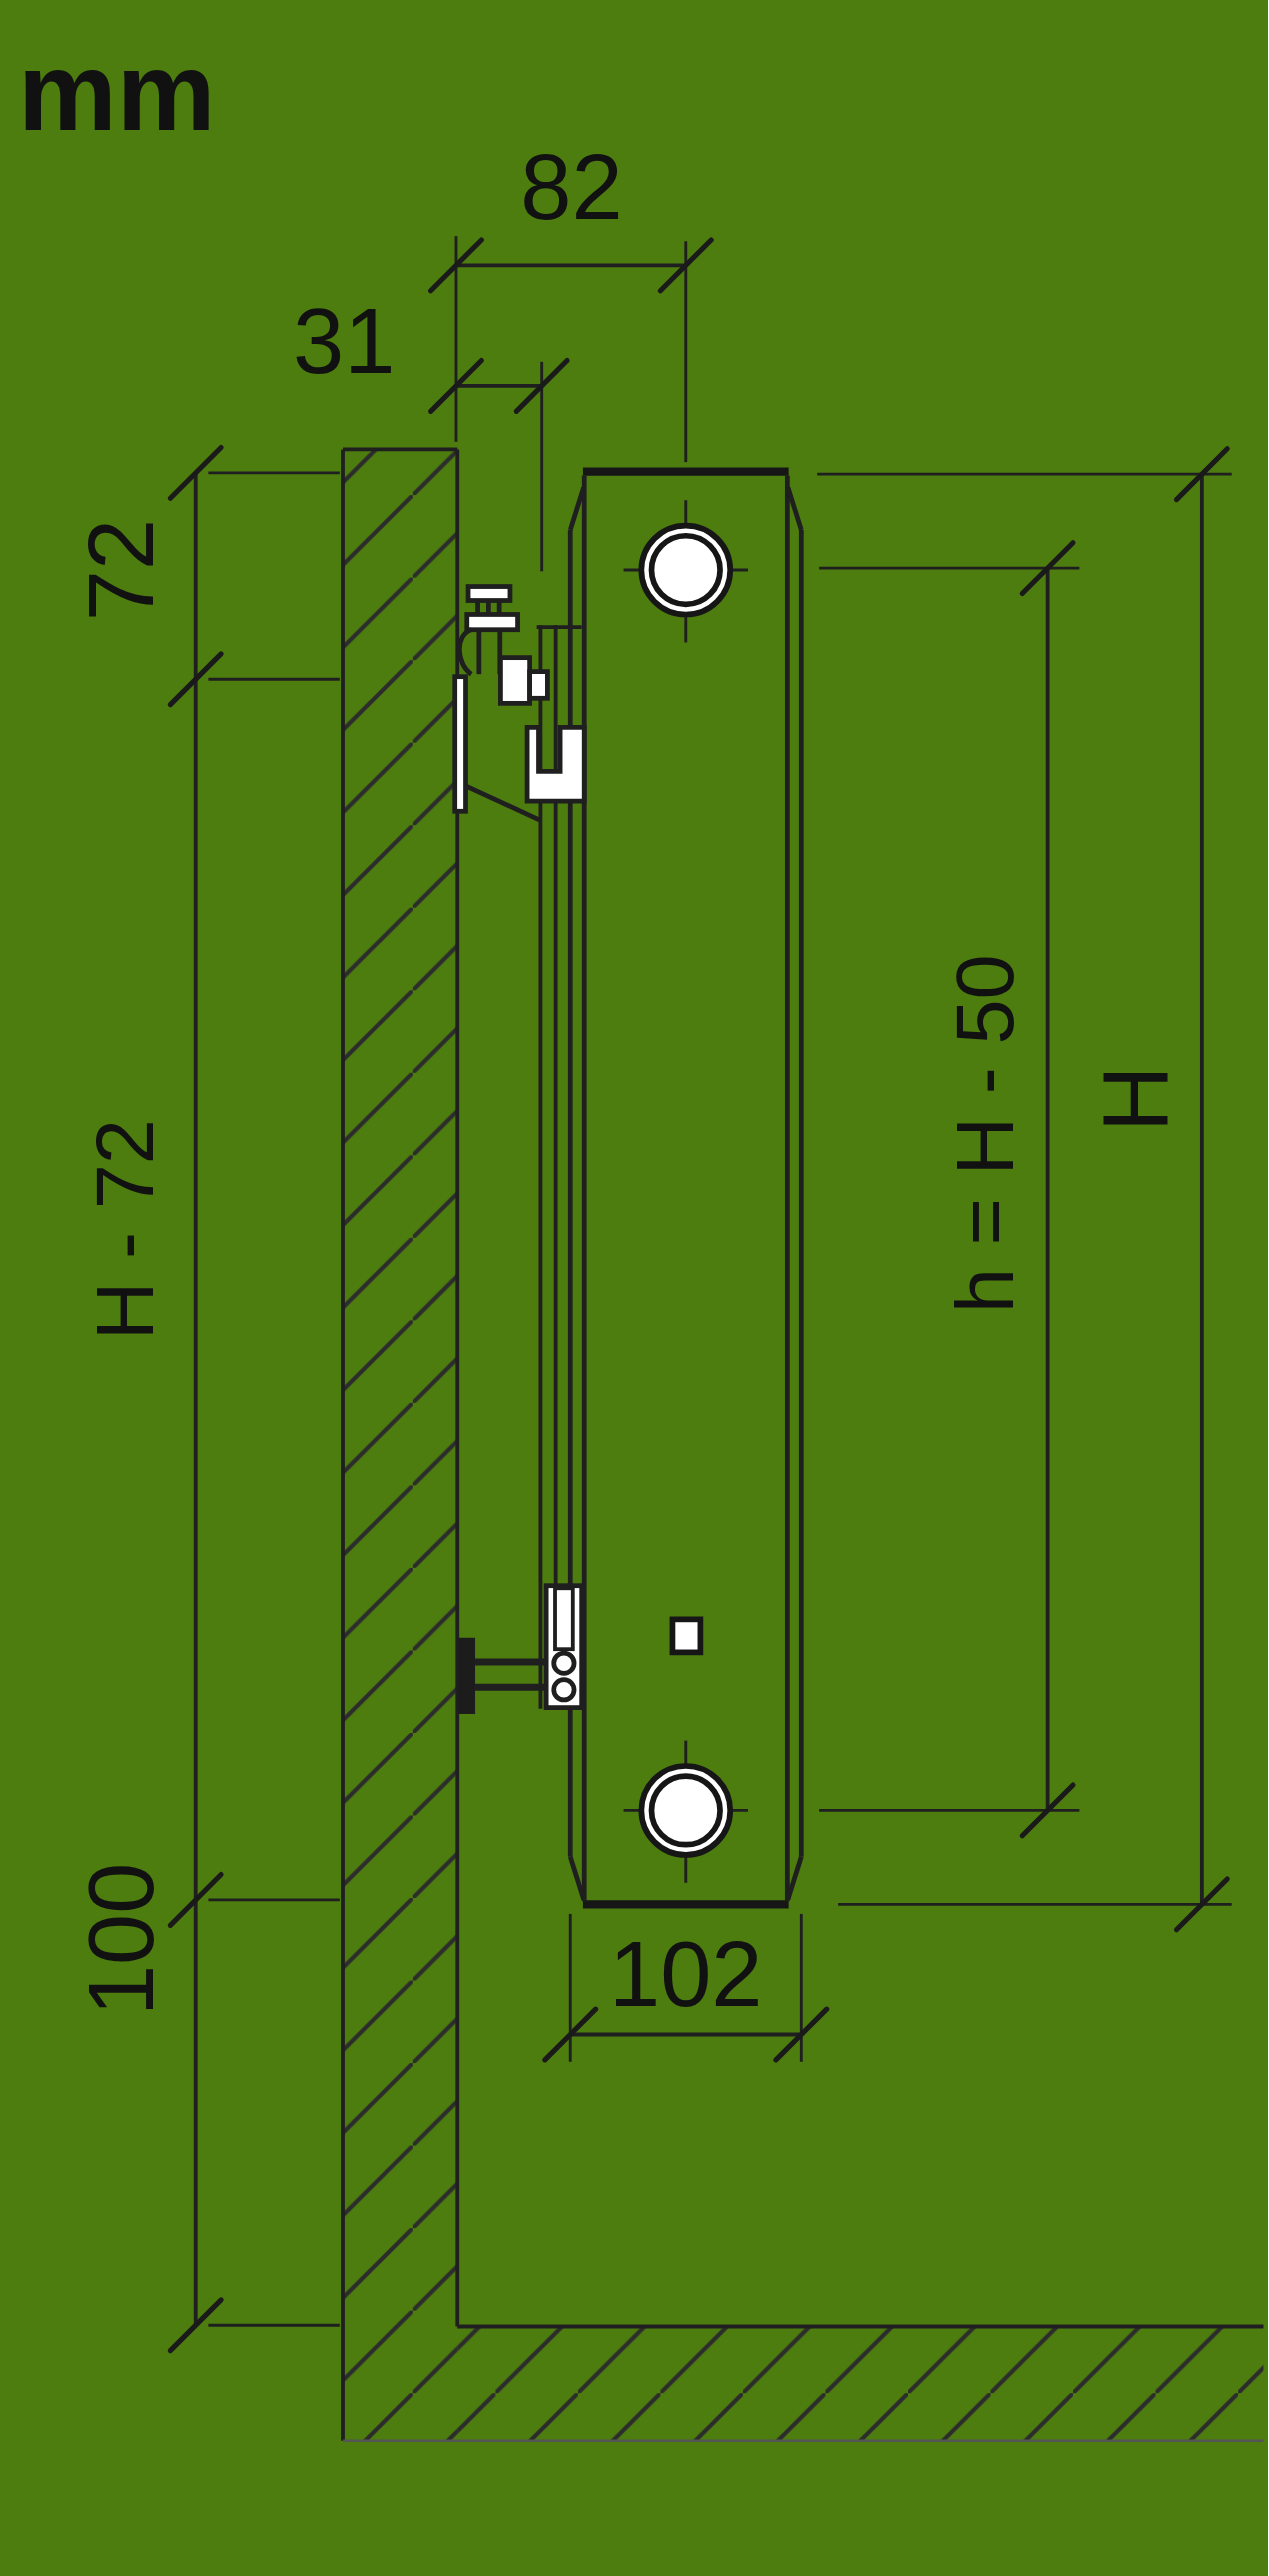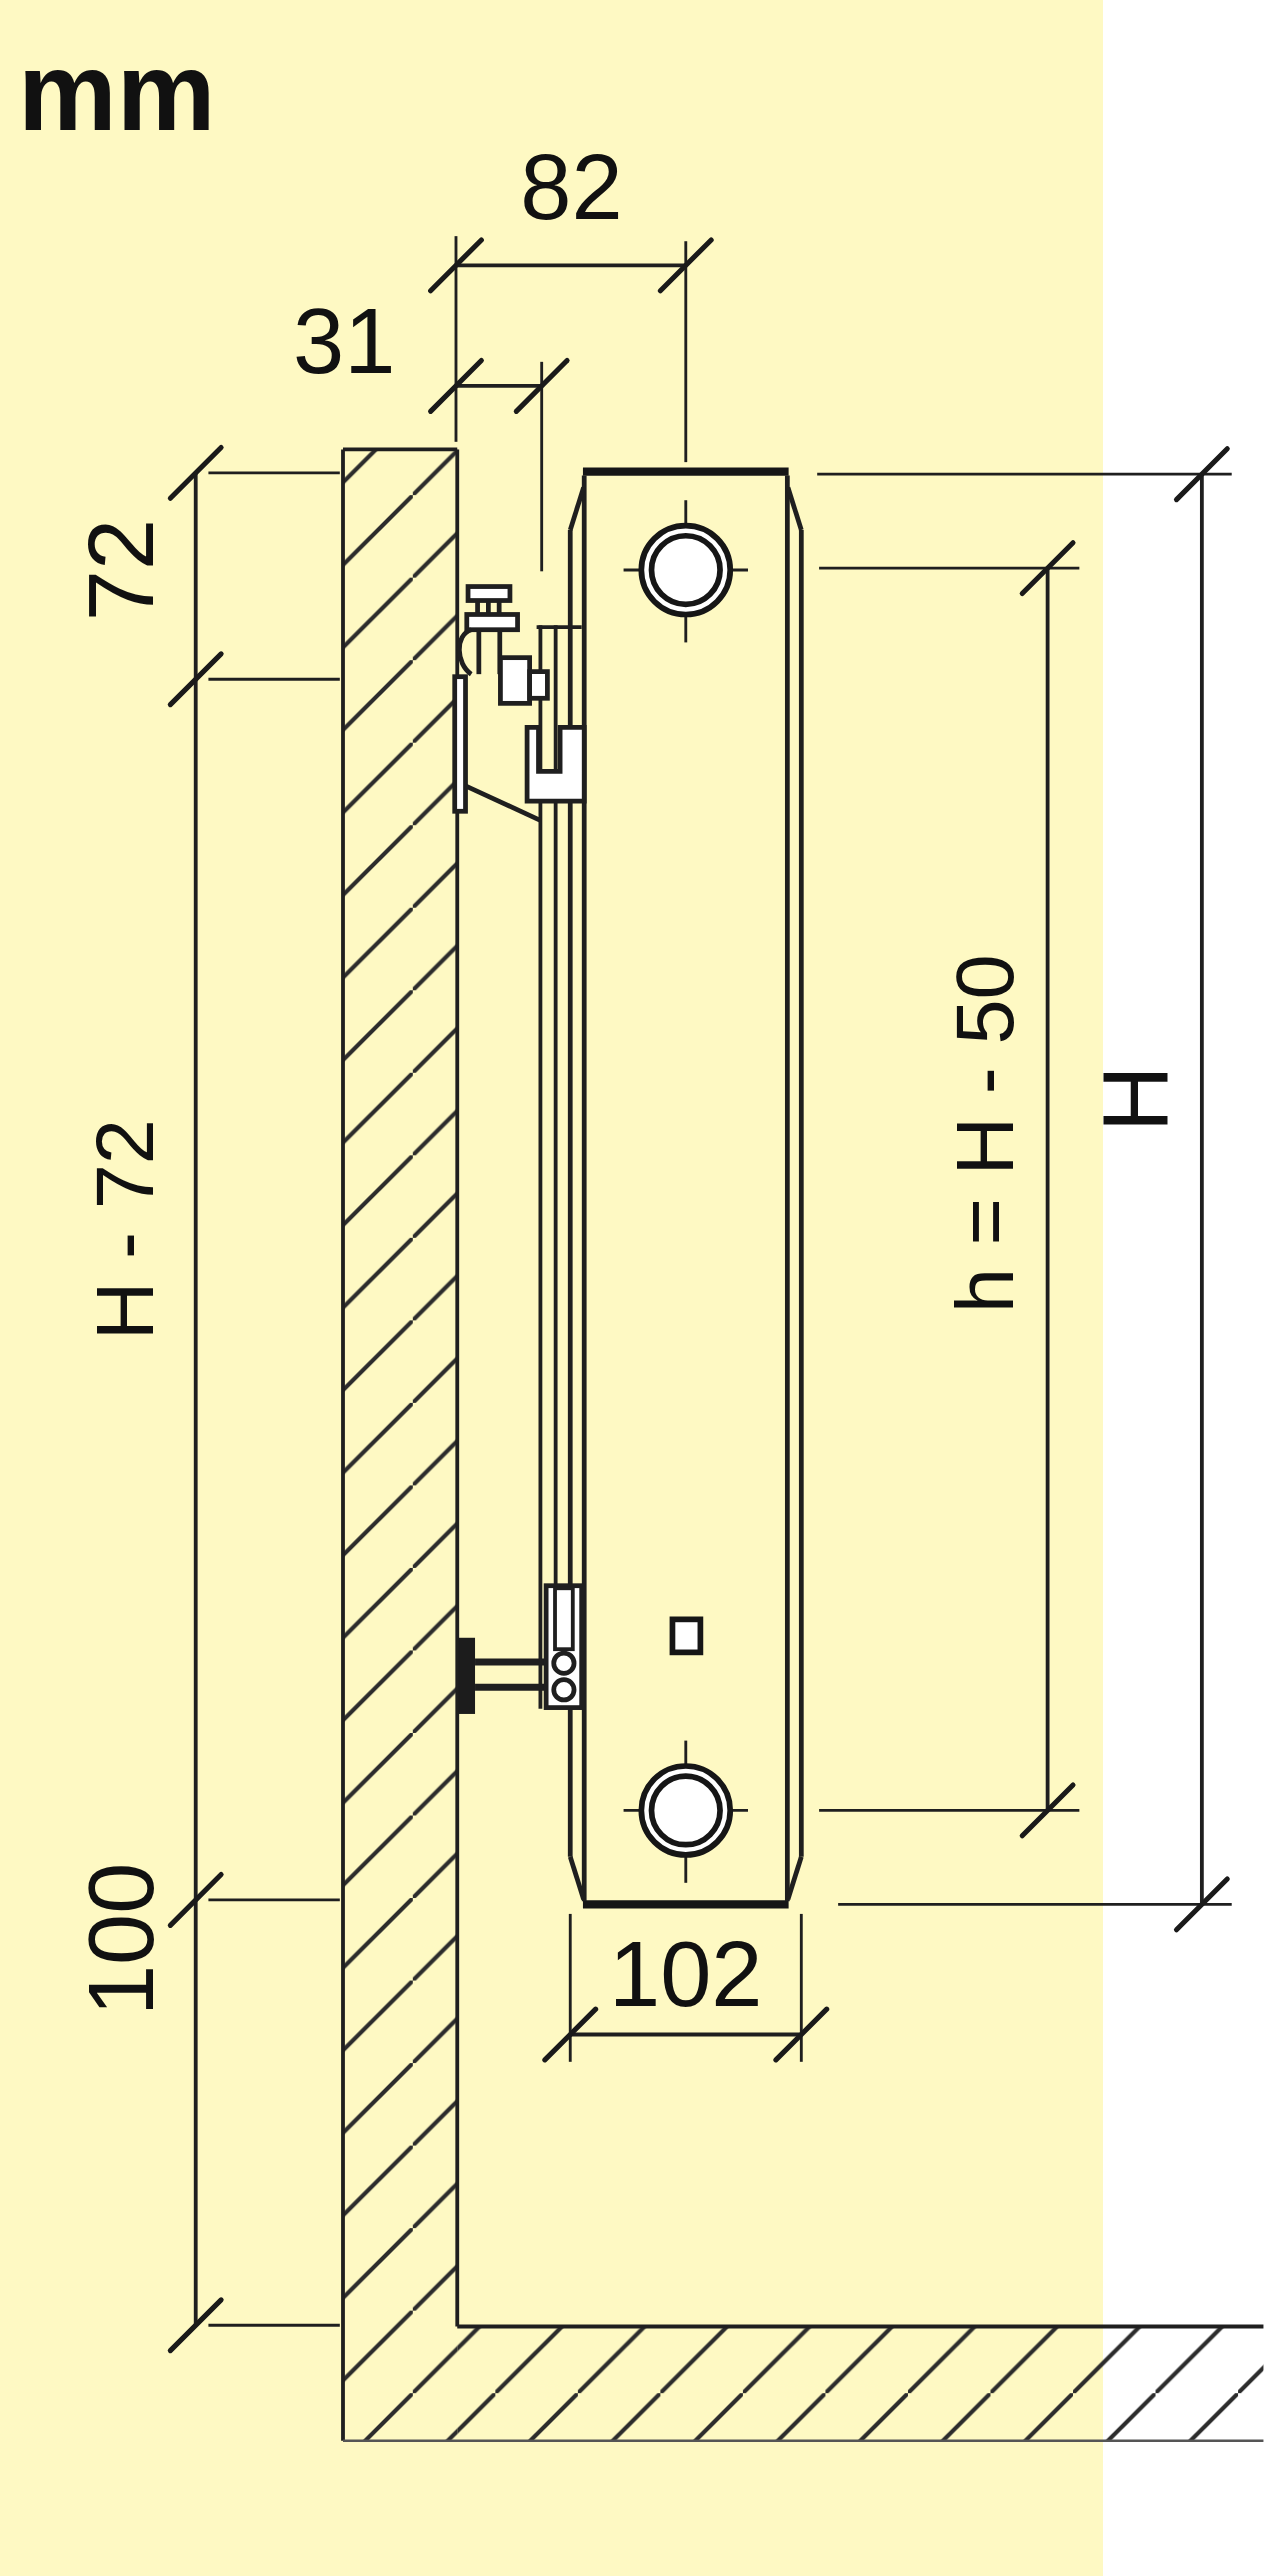--- a/index.html
+++ b/index.html
@@ -1,17 +1,17 @@
 <!DOCTYPE html>
 <html style="font-size:10.2px"><head>
 <meta charset="utf-8">
 <style>
   html,body{margin:0;padding:0;background:#fff;}
   body{font-family:"Liberation Sans", sans-serif;}
-  .stage{width:1103px;height:2576px;position:relative;background:#fef9c3;}
+  .stage{width:1268px;height:2576px;position:relative;background:#4d7c0f;}
   svg{display:block;}
   .thin   {stroke:#1f1f1f;stroke-width:4.5;fill:none;}
   .med    {stroke:#1f1f1f;stroke-width:6;fill:none;}
   .obj    {stroke:#1f1f1f;stroke-width:7.5;fill:none;}
   .objw   {stroke:#1f1f1f;stroke-width:7.5;fill:#fff;}
   .heavy  {stroke:#161616;stroke-width:9;fill:#fff;}
   .thick  {stroke:#161616;stroke-width:13;fill:none;}
   .tick   {stroke:#1a1a1a;stroke-width:8;stroke-linecap:round;fill:none;}
   .hatchln{stroke:#2c2c2c;stroke-width:6.5;}
   .lightln{stroke:#555;stroke-width:4;fill:none;}

